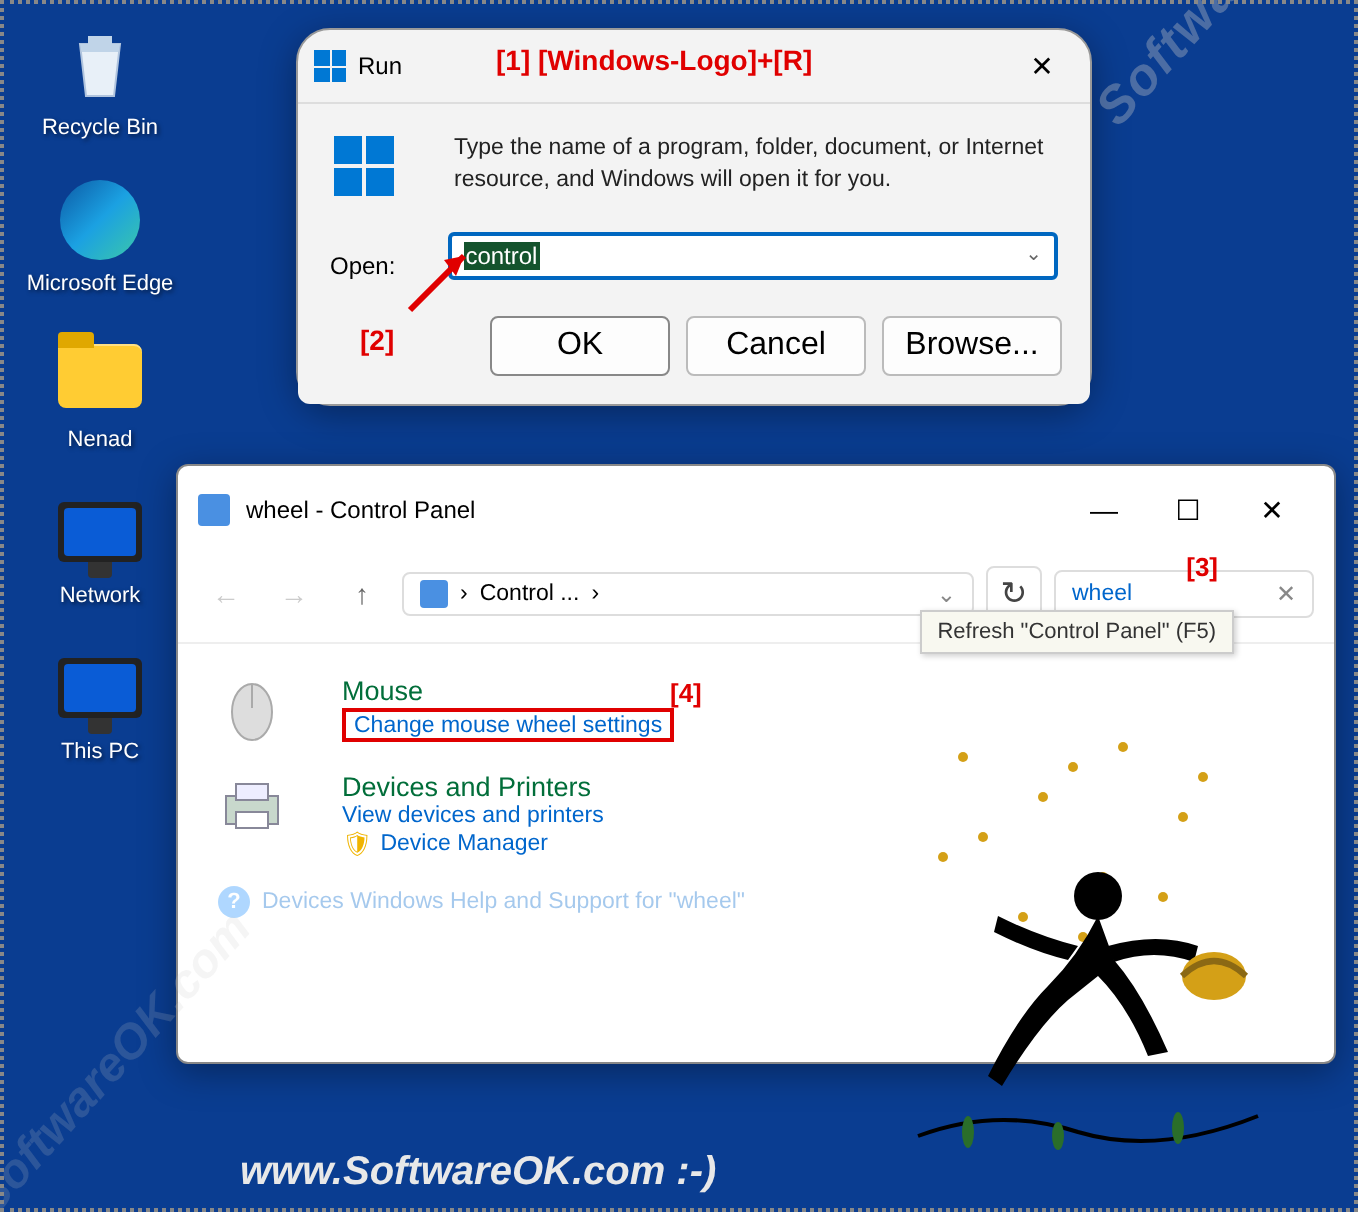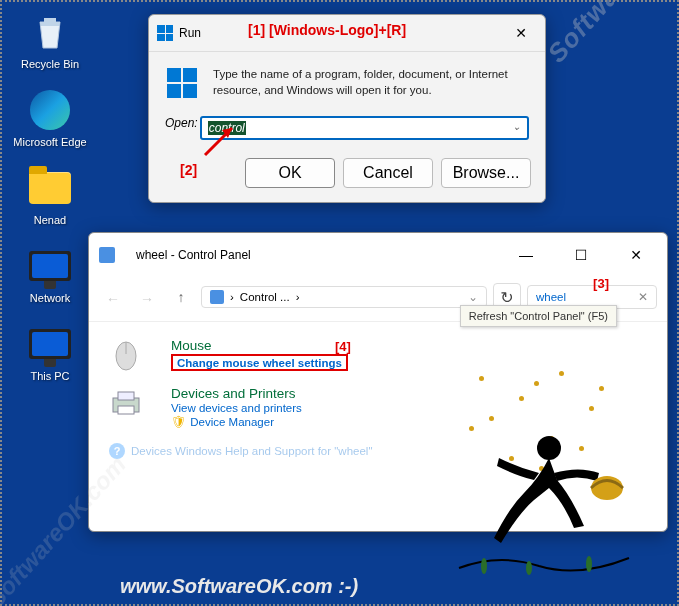--- a/index.html
+++ b/index.html
@@ -17,48 +17,48 @@
 .folder::before { content:""; position:absolute; top:-6px; left:0; width:18px; height:8px; background:#e0a800; border-radius:2px 2px 0 0; }
 .monitor { width:42px; height:30px; background:#222; border-radius:3px; position:relative; }
 .monitor::after { content:""; position:absolute; bottom:-8px; left:15px; width:12px; height:8px; background:#333; border-radius:0 0 2px 2px; }
 .monitor-screen { position:absolute; top:3px; left:3px; right:3px; bottom:3px; background:#0a5cd6; border-radius:2px; }
 .cp-img { width:42px; height:30px; background:#3aa7ff; border-radius:3px; position:relative; }
 .cp-img::after { content:""; position:absolute; bottom:-8px; left:15px; width:12px; height:8px; background:#555; border-radius:0 0 2px 2px; }
 .cp-grid { position:absolute; top:3px; left:3px; right:3px; bottom:3px; display:grid; grid-template-columns:1fr 1fr; grid-template-rows:1fr 1fr; gap:2px; }
 .cp-grid div { background:#cde8ff; border-radius:1px; }
 
 
-.run-dlg { position: absolute; top: 14px; left: 148px; width: 398px; background: #f3f3f3; border: 1px solid #999; border-radius: 6px; box-shadow: 0 4px 18px rgba(0,0,0,.35); }
+.run-dlg { position: absolute; top: 14px; left: 148px; width: 398px; background: #f3f3f3; border: 1px solid #999; border-radius: 17px; box-shadow: 0 4px 18px rgba(0,0,0,.35); }
 .title-bar { display: flex; align-items: center; padding: 6px 8px; border-bottom: 1px solid #ddd; }
 .title-bar .win-icon { width: 16px; height: 16px; margin-right: 6px; display:grid; grid-template-columns:1fr 1fr; grid-template-rows:1fr 1fr; gap:1px; }
 .win-icon div { background:#0078d4; }
 .title-text { font-size: 12px; }
 .title-spacer { flex: 1; }
 .close-btn { width: 32px; height: 24px; display:flex; align-items:center; justify-content:center; border-radius:4px; cursor:pointer; font-size:14px; }
-.run-body { padding: 14px 16px 4px; display:flex; gap:14px; }
+.run-body { padding: 14px 16px 4px; display:flex; gap:28px; }
 .run-icon { width:34px; height:34px; flex-shrink:0; display:grid; grid-template-columns:1fr 1fr; grid-template-rows:1fr 1fr; gap:2px; padding:2px; }
 .run-icon div { background:#0078d4; }
 .run-desc { font-size: 11.5px; color:#222; line-height:1.4; }
-.run-open-row { display:flex; align-items:flex-start; gap:2px; padding: 12px 16px 8px; font-style: italic; }
+.run-open-row { display:flex; align-items:flex-end; gap:26px; padding: 12px 16px 8px; }
 .run-open-label { font-size:12px; }
 .run-input { flex:1; border:2px solid #0067c0; border-radius:3px; padding:3px 6px; font-size:12px; background:#fff; }
 .run-input-sel { background:#14532d; color:#fff; padding:0 1px; }
 .run-input-dd { float:right; color:#666; font-size:10px; }
 .run-btn-row { display:flex; justify-content:flex-end; gap:8px; padding:10px 14px 14px; background:#f3f3f3; border-radius:0 0 6px 6px; }
 .run-btn { min-width:90px; padding:5px 10px; font-size:16px; background:#fdfdfd; border:1px solid #bbb; border-radius:4px; cursor:pointer; }
 .run-btn.primary { border:1px solid #888; }
 
 
 .anno1 { position:absolute; top:22px; left:248px; color:#e00000; font-weight:bold; font-size:14px; }
 .anno2 { position:absolute; top:162px; left:180px; color:#e00000; font-weight:bold; font-size:14px; }
 .arrow2 { position:absolute; top:120px; left:200px; width:40px; height:40px; pointer-events:none; }
 
 
 .cp-win { position:absolute; top:232px; left:88px; width:580px; height:300px; background:#fff; border:1px solid #888; border-radius:6px; box-shadow:0 4px 18px rgba(0,0,0,.35); }
-.cp-title { display:flex; align-items:center; padding:8px 10px;gap:13px; }
+.cp-title { display:flex; align-items:center; padding:8px 10px; }
 .cp-title .cp-ticon { width:16px; height:16px; background:#4a90e2; border-radius:2px; margin-right:8px; }
 .cp-title-text { font-size:12px; }
 .cp-title .spacer { flex:1; }
 .cp-wbtn { width:42px; height:28px; display:flex; align-items:center; justify-content:center; cursor:pointer; font-size:14px; }
 .cp-nav { display:flex; align-items:center; gap:6px; padding:6px 10px 10px; border-bottom:1px solid #eee; }
 .cp-nav-btn { width:28px; height:28px; display:flex; align-items:center; justify-content:center; color:#666; cursor:pointer; border-radius:4px; font-size:14px; }
 .cp-nav-btn.disabled { color:#ccc; }
 .cp-addr { flex:1; display:flex; align-items:center; border:1px solid #ddd; border-radius:4px; padding:3px 8px; font-size:11.5px; gap:6px; }
 .cp-addr .cp-aicon { width:14px; height:14px; background:#4a90e2; border-radius:2px; }
 .cp-refresh { width:28px; height:28px; display:flex; align-items:center; justify-content:center; border:1px solid #ddd; border-radius:4px; cursor:pointer; color:#444; }
@@ -68,21 +68,21 @@
 
 .anno3 { position:absolute; top:43px; right:58px; color:#e00000; font-weight:bold; font-size:13px; }
 
 .cp-body { padding:16px 20px; }
 .cp-item { display:flex; gap:28px; margin-bottom:14px; }
 .cp-item-icon { width:34px; height:34px; flex-shrink:0; display:flex; align-items:center; justify-content:center; }
 .mouse-icon { color:#888; }
 .printer-icon { color:#5a8; }
 .cp-item-body .cp-item-title { font-size:13.5px; color:#026e3a; }
 .cp-item-body .cp-item-link { display:block; font-size:11.5px; color:#0066cc; cursor:pointer; margin-top:1px; }
-.cp-link-box { border:2px solid #e00000; padding:0 4px; display:inline-block;font-weight:bold; }
+.cp-link-box { border:2px solid #e00000; padding:0 4px; display:inline-block; }
 .anno4 { position:absolute; top:106px; left:246px; color:#e00000; font-weight:bold; font-size:13px; }
 .cp-sub { display:flex; align-items:center; gap:4px; font-size:11.5px; color:#0066cc; cursor:pointer; margin-top:1px; }
 .shield { color:#f0b400; font-size:12px; }
 
 .cp-help { display:flex; align-items:center; gap:6px; font-size:11.5px; color:#0066cc; padding-left:0; margin-top:6px; opacity:.35; }
 .help-icon { width:16px; height:16px; background:#1e90ff; border-radius:50%; color:#fff; display:flex; align-items:center; justify-content:center; font-size:11px; font-weight:bold; }
 
 
 .wm-diag { position:absolute; top:-40px; right:-60px; transform:rotate(-48deg); color:rgba(200,200,200,.35); font-size:26px; font-style:italic; font-weight:bold; letter-spacing:1px; pointer-events:none; z-index:50; }
 .wm-diag2 { position:absolute; bottom:60px; left:-40px; transform:rotate(-48deg); color:rgba(200,200,200,.18); font-size:24px; font-style:italic; font-weight:bold; pointer-events:none; z-index:50; }

